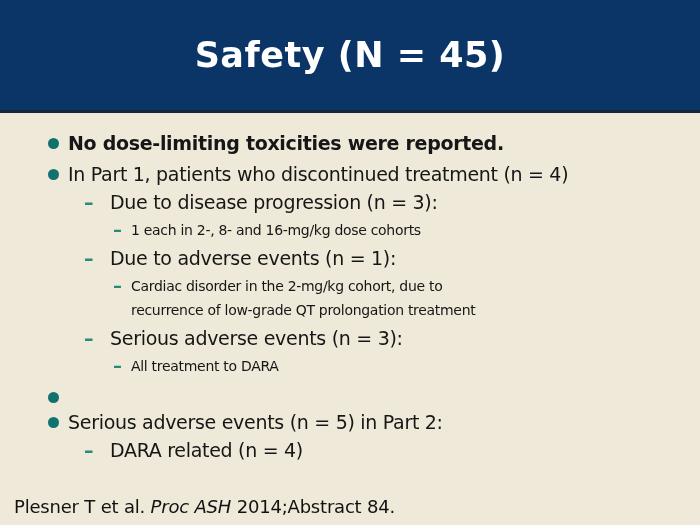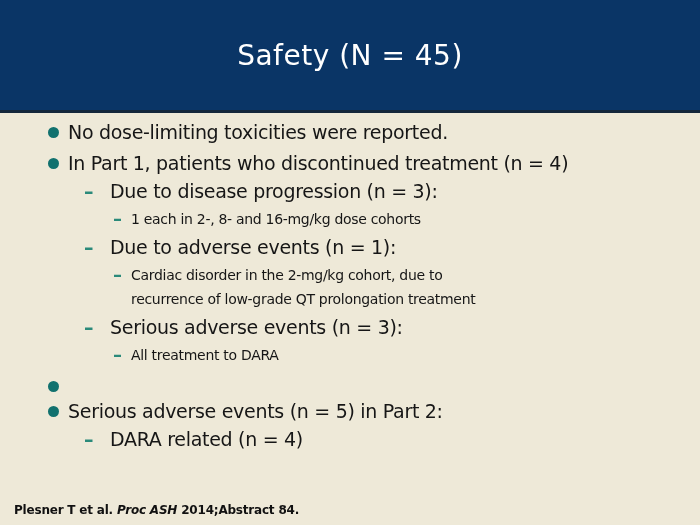--- a/index.html
+++ b/index.html
@@ -14,31 +14,31 @@
   .header {
     height: 110px;
     background: var(--header-bg, #0a3566);
     border-bottom: 3px solid var(--header-border, #14273b);
     display: flex;
     align-items: center;
     justify-content: center;
   }
   .title {
     color: var(--title-color, #ffffff);
-    font-size: 28px;
-    font-weight: normal;
+    font-size: 35px;
+    font-weight: bold;
     letter-spacing: 0.5px;
   }
   .body {
     padding: 7px 20px 0 48px;
   }
   .item { display: flex; margin-top: 4px; }
   .item:first-child { margin-top: 0; }
   .item.lvl1 { margin-top: 7px; }
-  .item:first-child.lvl1 { margin-top: 0; }
+  .item:first-child.lvl1 { margin-top: 11px; font-weight: bold; }
   .item.lvl2 { margin-left: 36px; }
   .item.lvl3 { margin-left: 65px; }
   .marker { flex: 0 0 auto; }
   .lvl1 .marker { width: 20px; }
   .lvl2 .marker { width: 26px; }
   .lvl3 .marker { width: 18px; }
   .marker.bullet::before {
     content: "";
     display: block;
     width: 11px;
@@ -59,24 +59,23 @@
     letter-spacing: -0.3px;
     color: var(--text-color, #161616);
     white-space: nowrap;
   }
   .lvl3 .line { font-size: 14px; }
   .lvl3 .marker.dash { font-size: 18px; }
   .footer {
     position: absolute;
     left: 14px;
     bottom: 8px;
-    font-size: 12px;
+    font-size: 18px;
     letter-spacing: -0.2px;
     color: #111111;
-    font-weight: bold;
   }
   .footer .it { font-style: italic; }
 </style>
 </head>
 <body>
 
 <div class="slide">
   <div class="header">
     <div class="title">Safety (N = 45)</div>
   </div>

